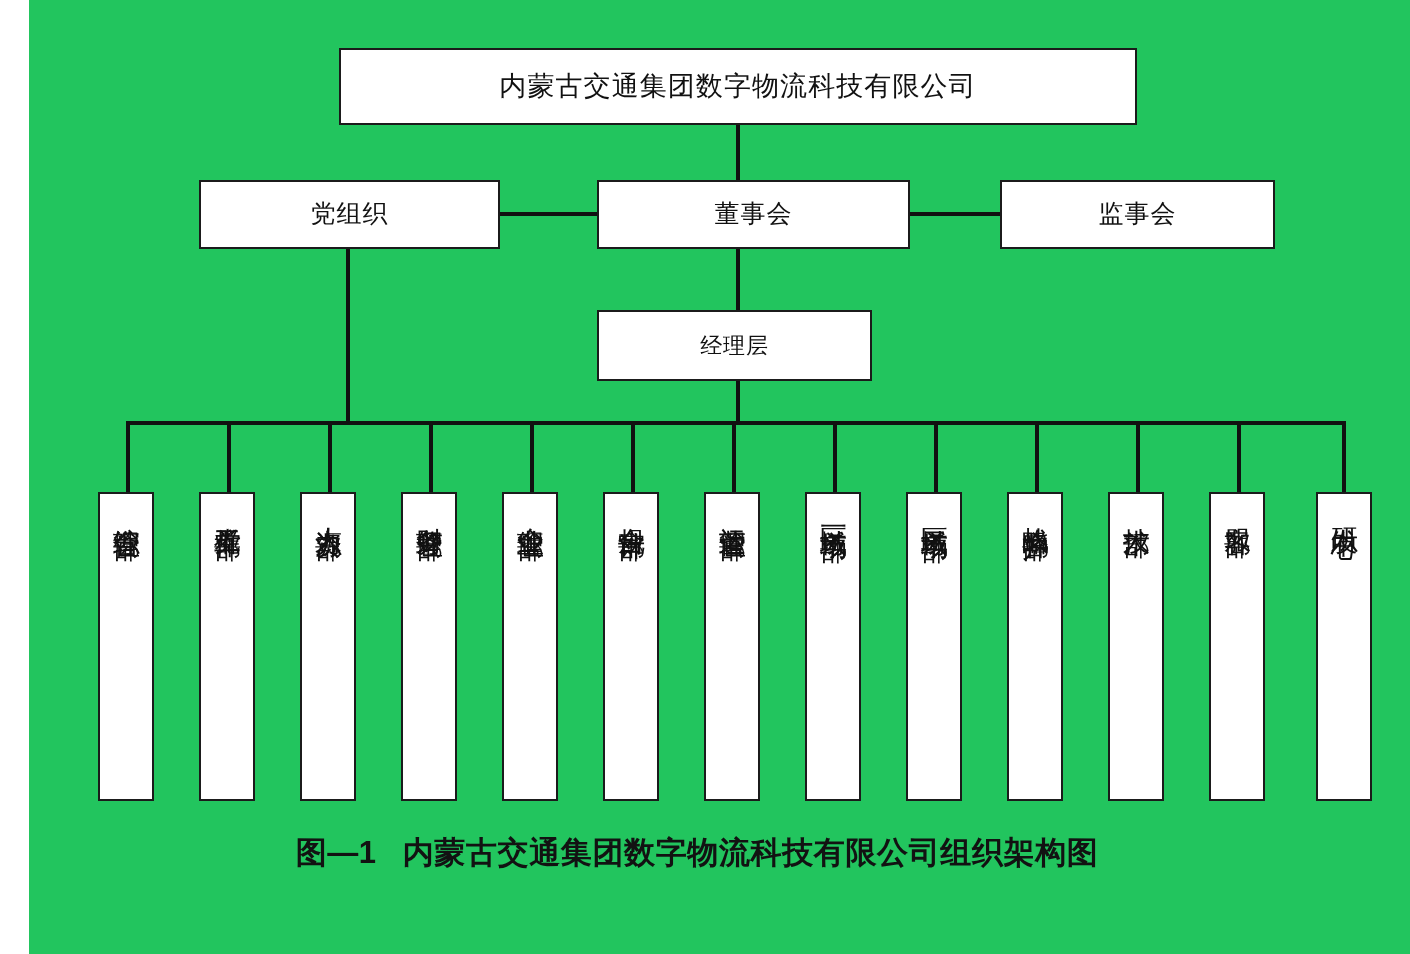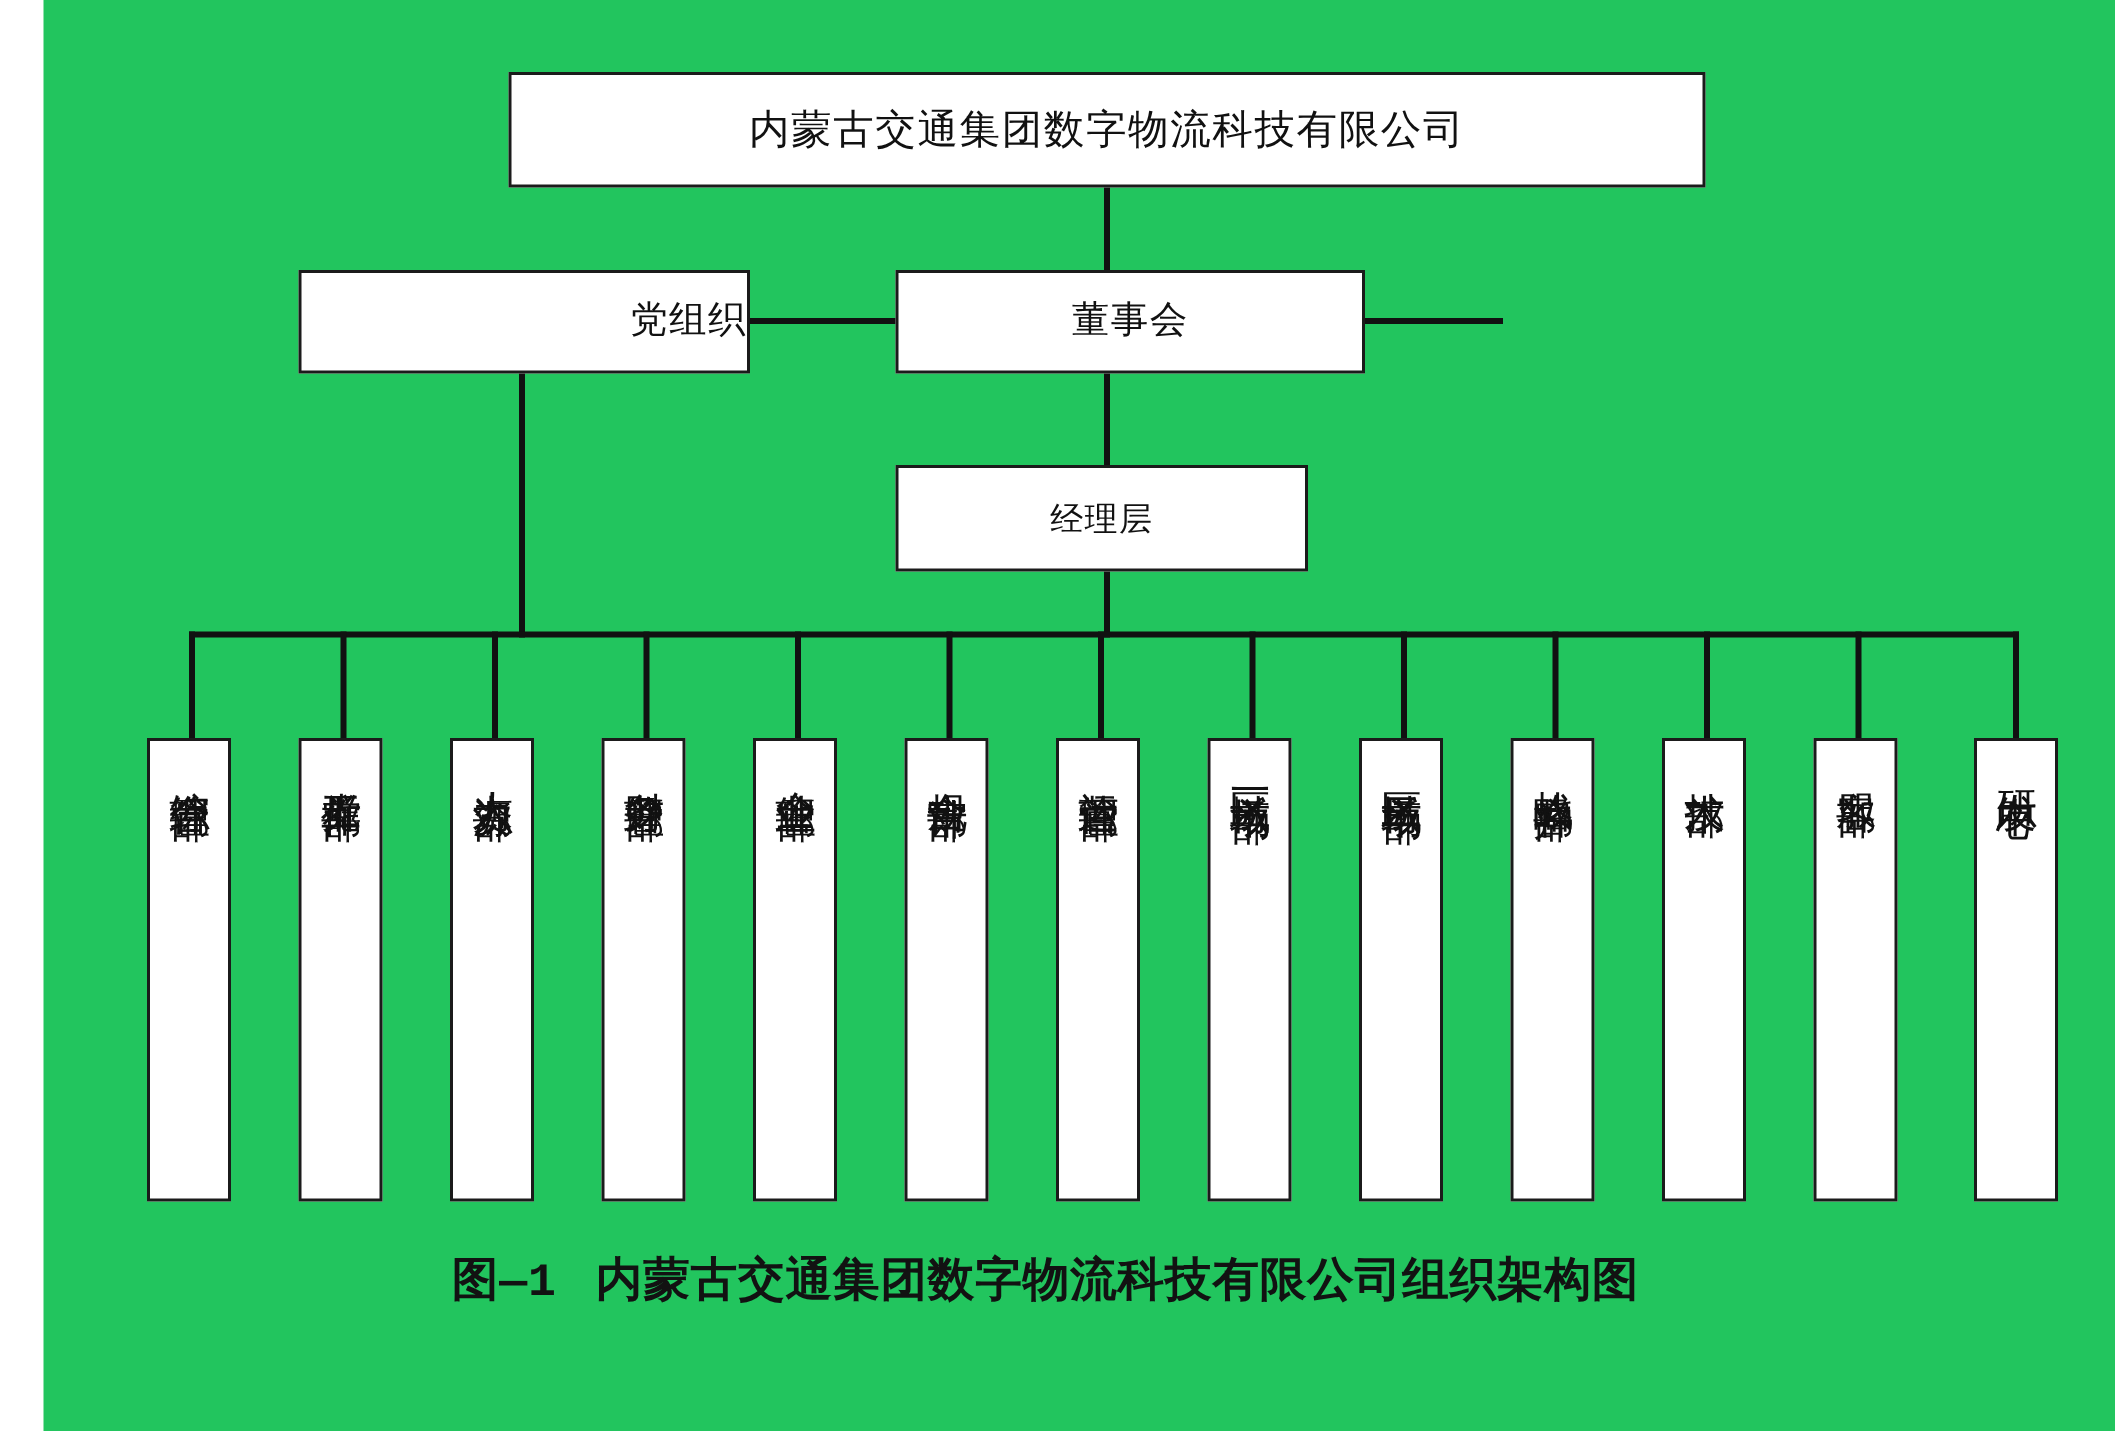--- a/index.html
+++ b/index.html
@@ -47,21 +47,21 @@
     height: 77px;
   }
   #node-root .label { font-size: 27px; }
 
   
   .tier2 {
     top: 180px;
     height: 69px;
   }
   .tier2 .label { font-size: 25px; }
-  #node-party   { left: 170px;  width: 301px; justify-content: flex-end; }
+  #node-party   { left: 170px;  width: 301px; }
   #node-board   { left: 568px;  width: 313px; }
   #node-super   { left: 971px;  width: 275px; }
 
   
   #node-mgmt {
     left: 568px;
     top: 310px;
     width: 275px;
     height: 71px;
   }
@@ -94,21 +94,21 @@
   .conn.v { width: 4px; }
   .conn.h { height: 4px; }
 
   
   #caption {
     position: absolute;
     left: 0;
     top: 832px;
     width: 1336px;
     text-align: center;
-    font-family: Liberation Mono, monospace;
+    font-family: Liberation Sans, sans-serif;
     font-size: 31px;
     font-weight: bold;
     letter-spacing: 0.02em;
     color: #121212;
     z-index: 3;
   }
   #caption .cap-num { margin-right: 26px; }
 </style>
 </head>
 <body>
@@ -148,20 +148,23 @@
   </div>
 
   <div class="node tier2" id="node-party">
     <span class="label">党组织</span>
   </div>
 
   <div class="node tier2" id="node-board">
     <span class="label">董事会</span>
   </div>
 
+  <div class="node tier2" id="node-super">
+    <span class="label">监事会</span>
+  </div>
 
   <div class="node" id="node-mgmt">
     <span class="label">经理层</span>
   </div>
 
   <div class="node dept" style="left:69px;">
     <span class="label">综合管理部</span>
   </div>
   <div class="node dept" style="left:170px;">
     <span class="label">党群工作部</span>

